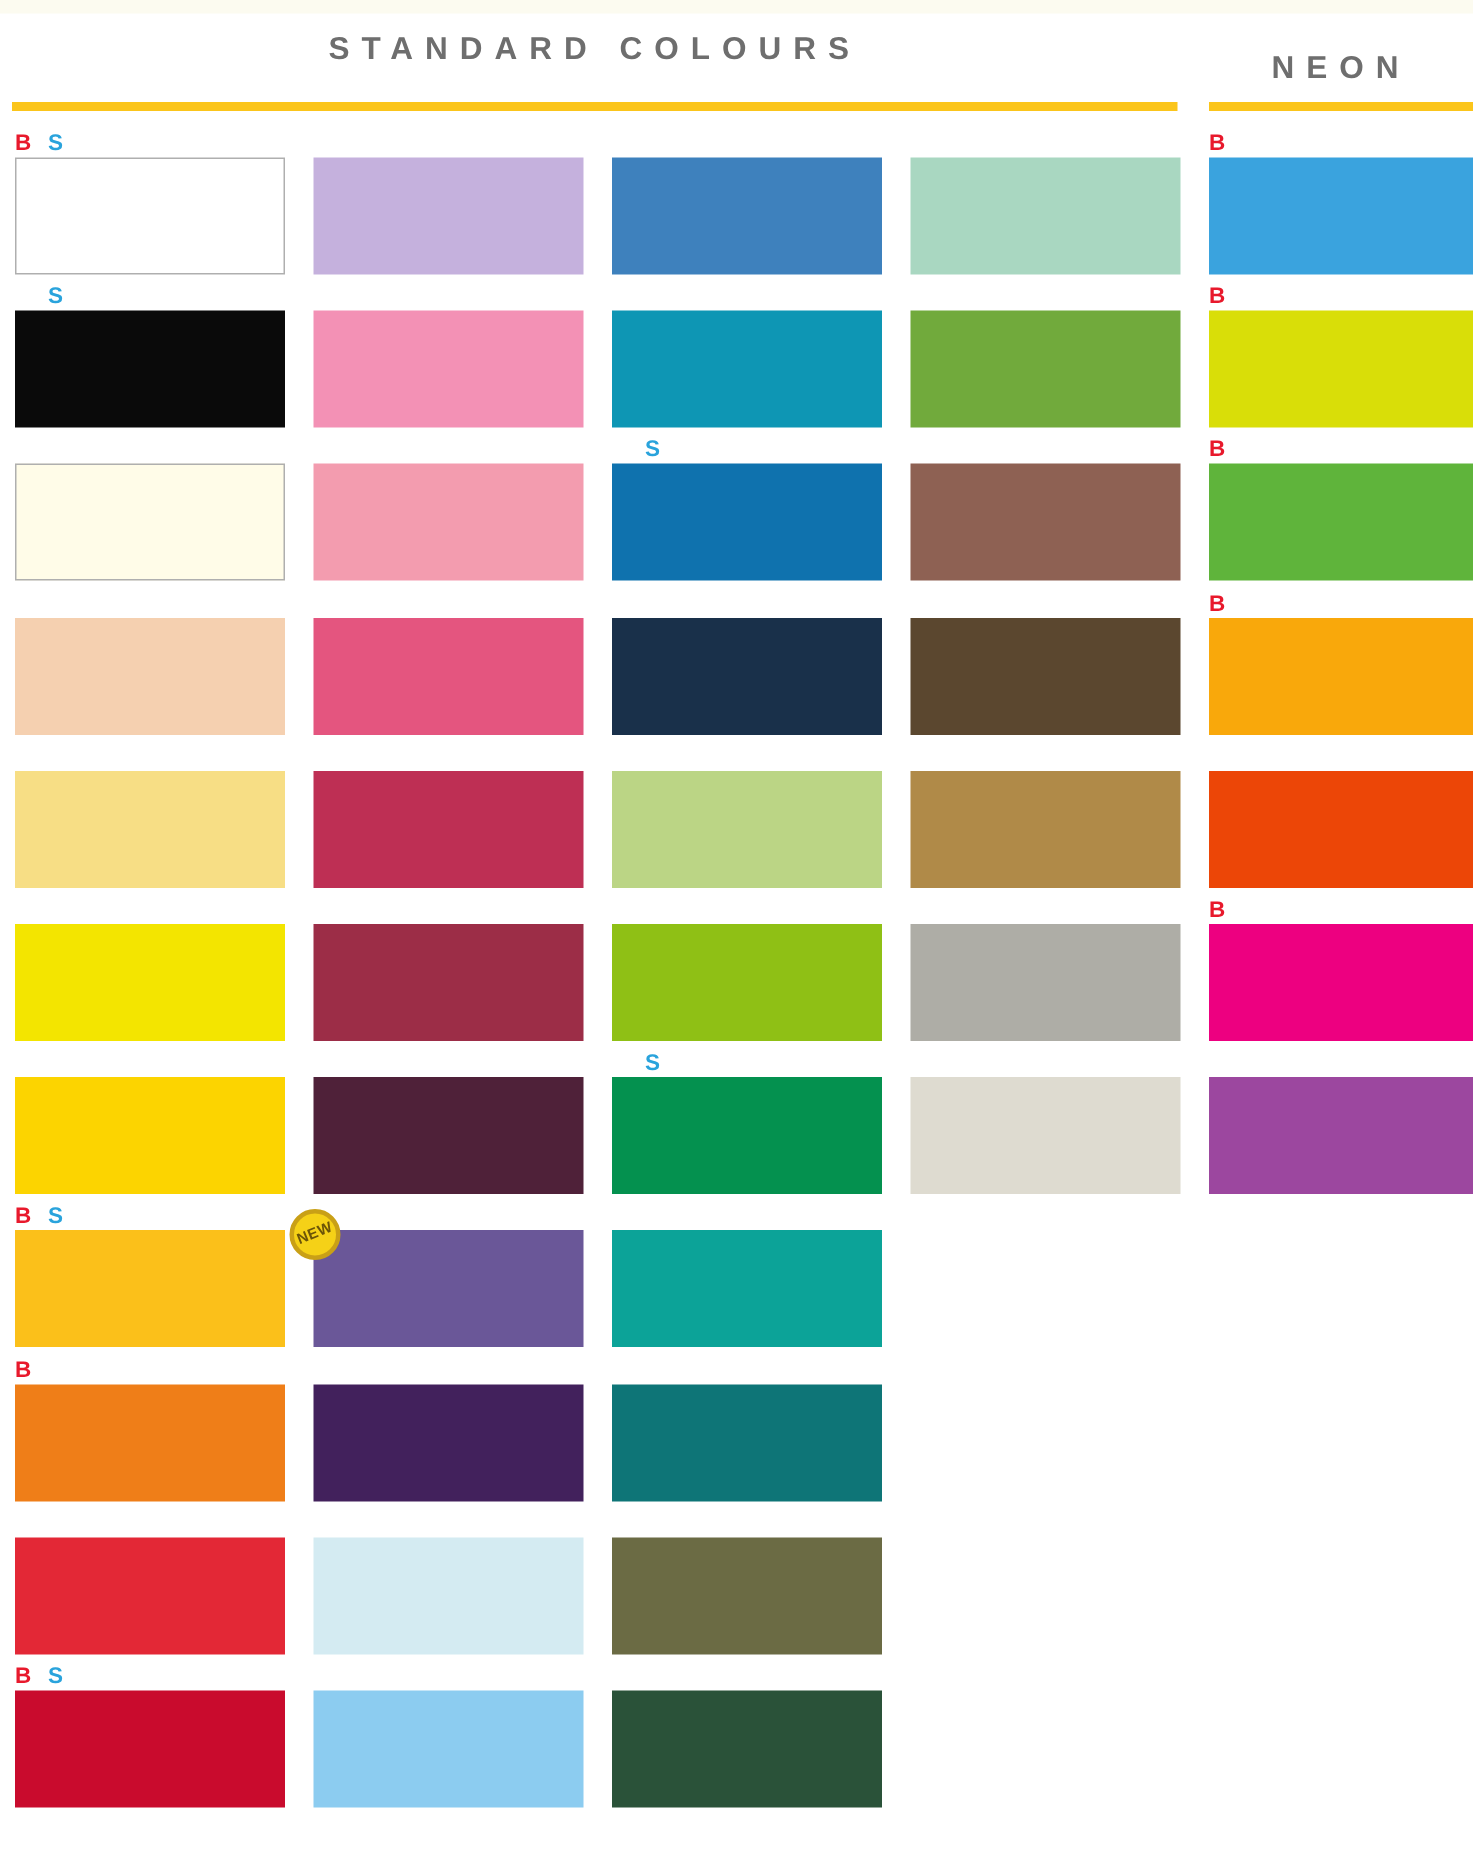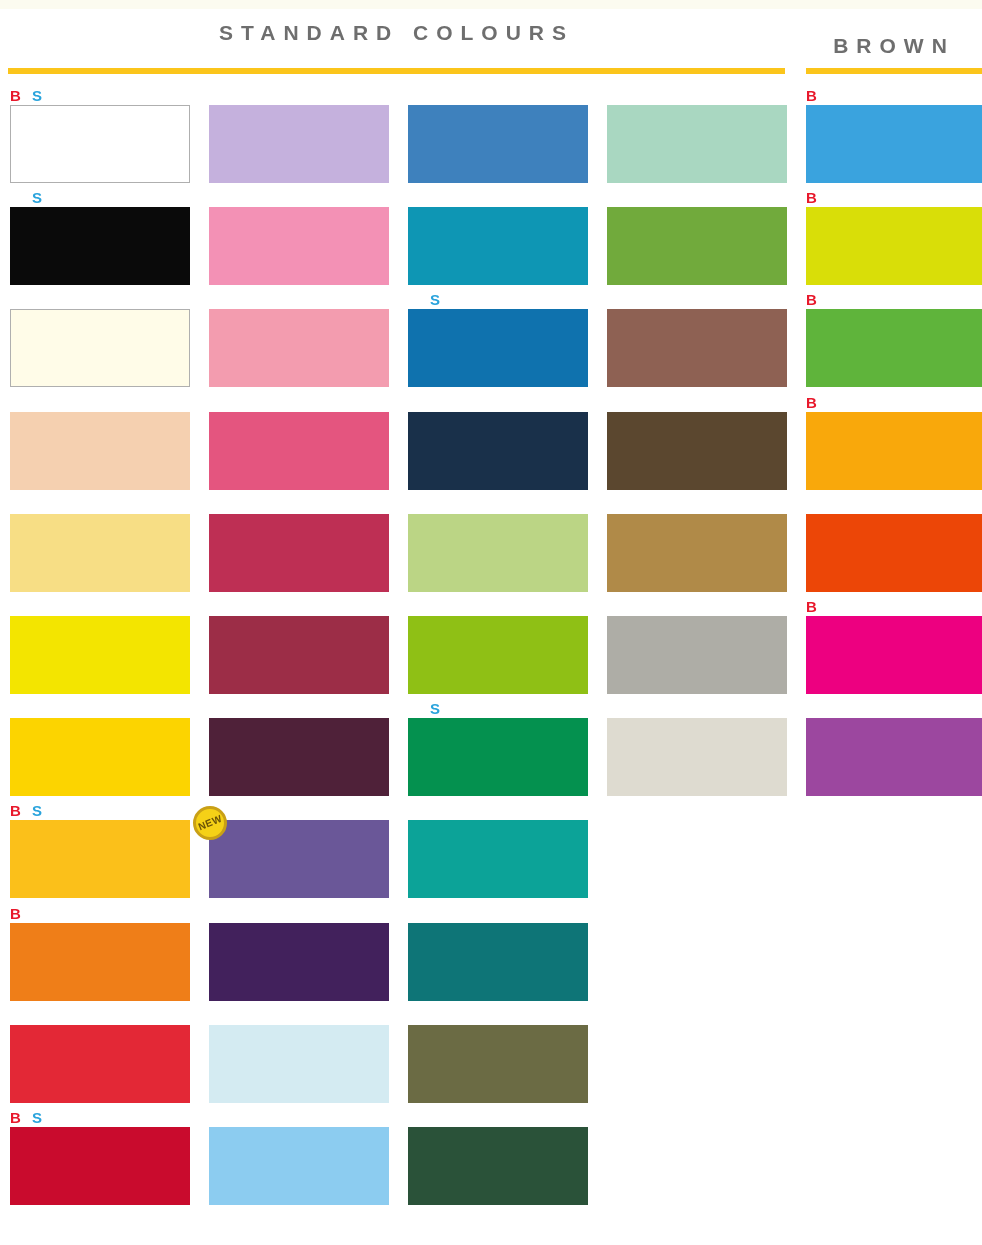--- a/index.html
+++ b/index.html
@@ -110,21 +110,21 @@
 </head>
 <body>
 
 <div id="page">
 
   <div class="top-band"></div>
 
   <div id="sections-layer">
       <div class="section-title" style="left: 8px; width: 777px; top: 21px;">STANDARD COLOURS</div>
       <div class="section-rule" style="left: 8px; width: 777px; top: 68px; background: rgb(251, 197, 27);"></div>
-      <div class="section-title" style="left: 806px; width: 176px; top: 34px;">BROWN</div>
+      <div class="section-title" style="left: 806px; width: 176px; top: 34px;">NEON</div>
       <div class="section-rule" style="left: 806px; width: 176px; top: 68px; background: rgb(251, 197, 27);"></div>
     </div>
 
   <div id="columns-layer">
       <div class="col" style="left: 10px; width: 180px; height: 1245px;">
         <div class="cell" style="left: 0px; top: 88px; width: 180px; height: 95px;">
           <span class="marker marker-b" style="left: 0px; top: 0px;">B</span>
           <span class="marker marker-s" style="left: 22px; top: 0px;">S</span>
           <div class="cell-label" style="color: rgb(155, 155, 155);">401 WHITE</div>
           <div class="swatch outlined" style="top: 17px; height: 78px; background: rgb(255, 255, 255);"></div>

